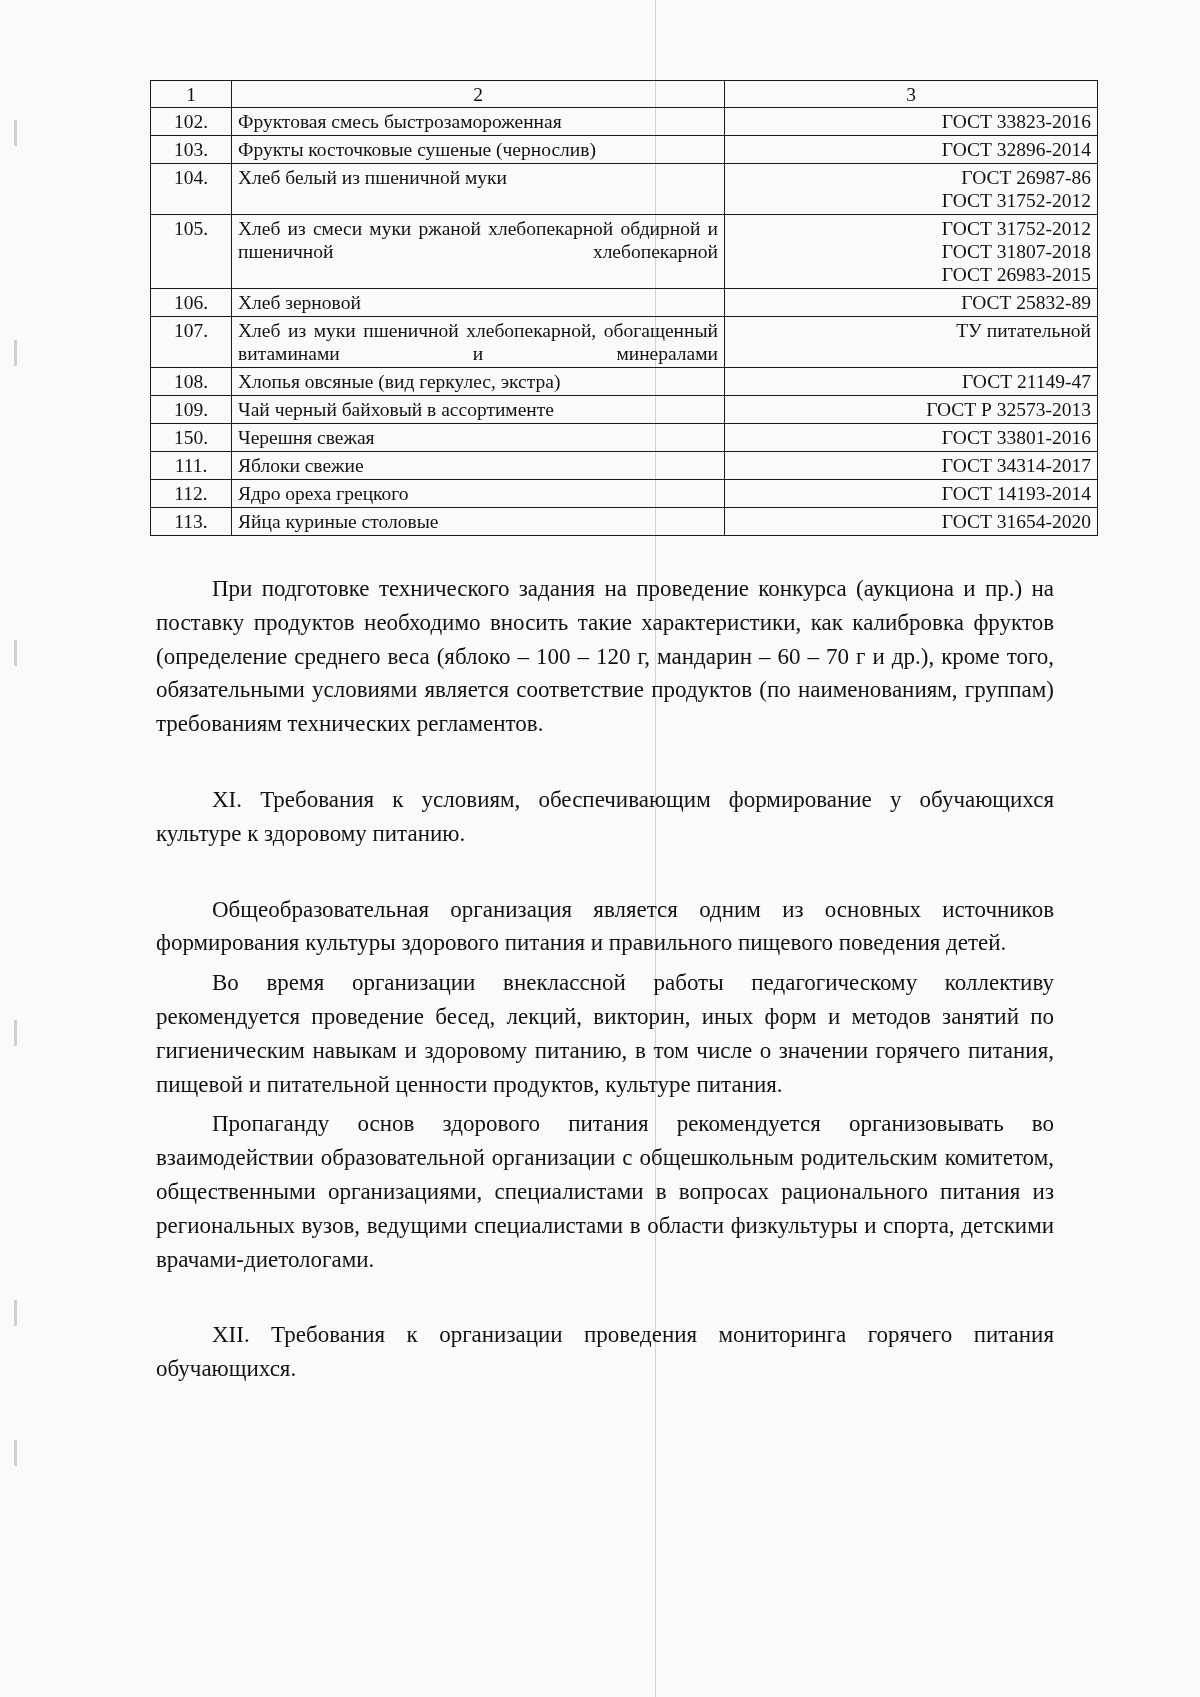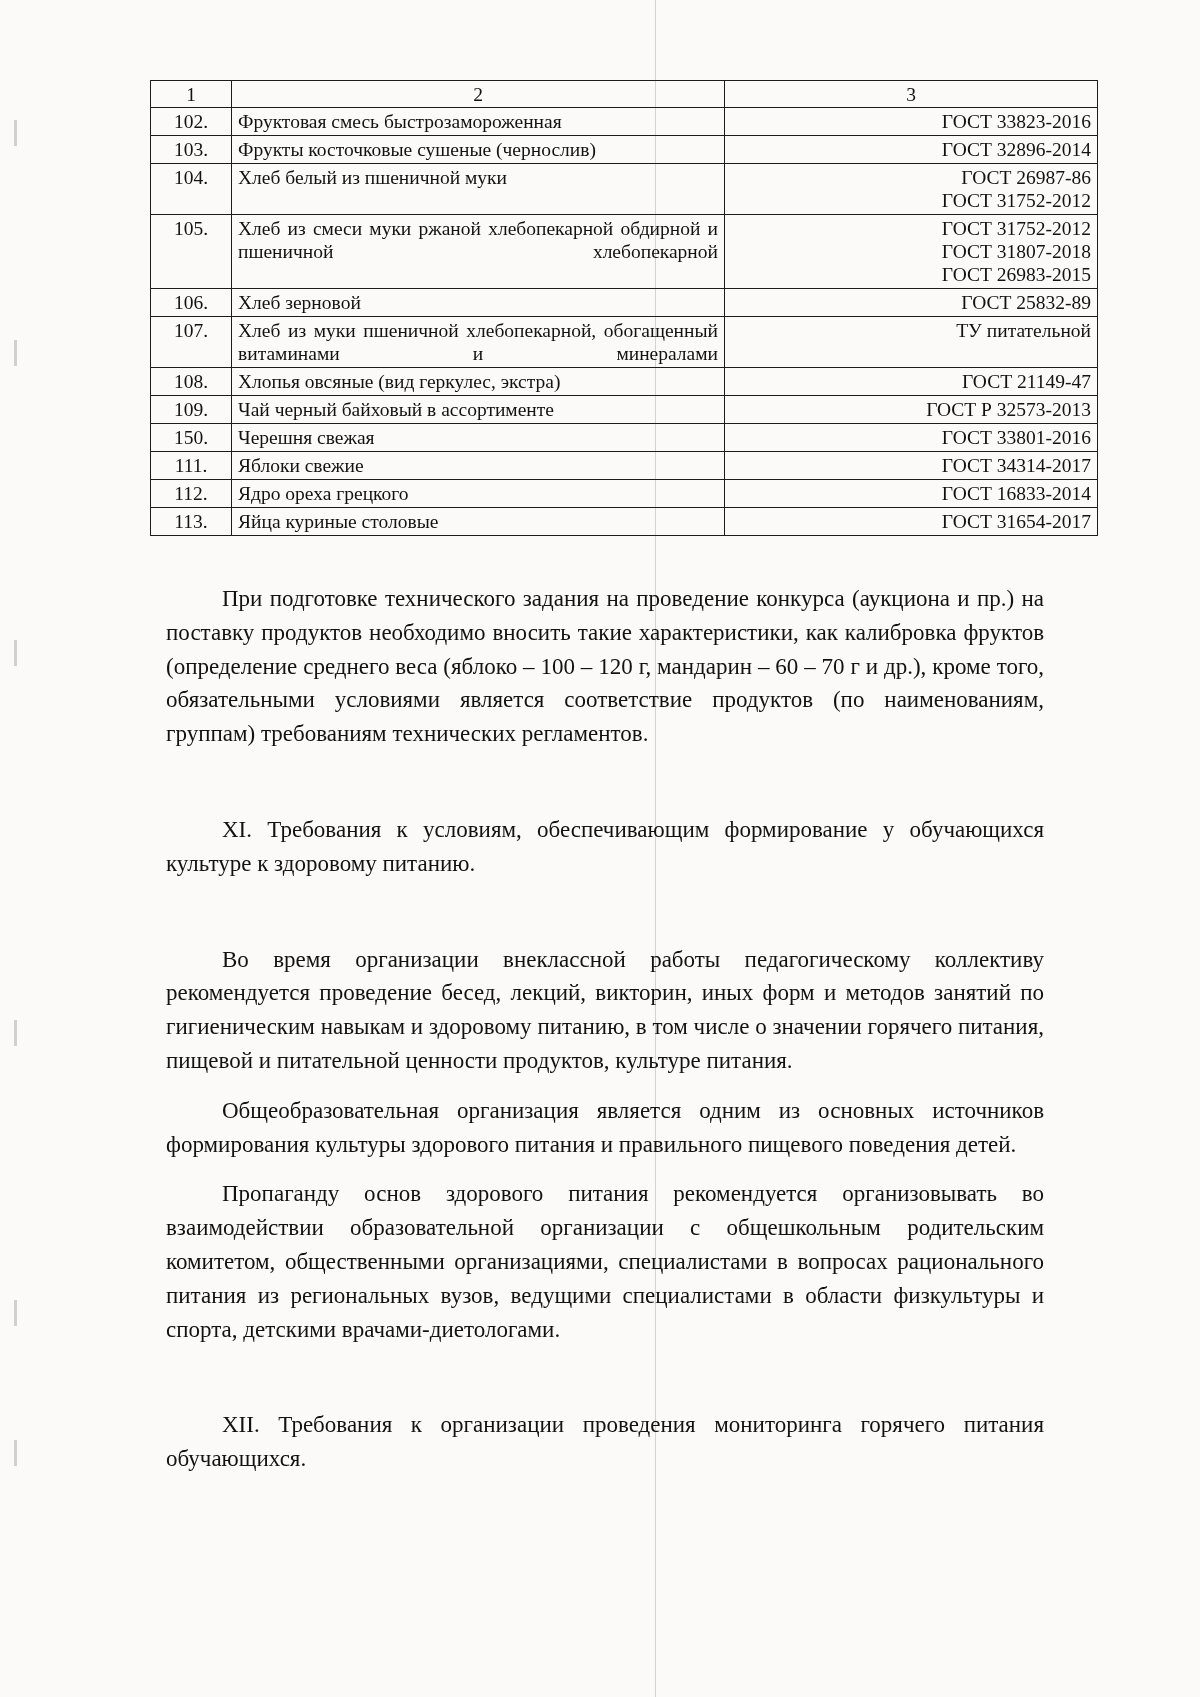--- a/index.html
+++ b/index.html
@@ -85,21 +85,21 @@
     text-align: right;
   }
   table.goods thead td {
     text-align: center;
     padding-bottom: 1px;
   }
   .std-line { display: block; white-space: nowrap; }
 
   
   p.para {
-    margin: 16px;
+    margin: 6px;
     font-size: 23px;
     line-height: 1.47;
     text-align: justify;
     text-indent: 56px;
   }
   .gap-lg { height: 30px; }
 </style>
 </head>
 <body>
 
@@ -195,45 +195,45 @@
             <td class="c-num">111.</td>
             <td class="c-name nojust">Яблоки свежие</td>
             <td class="c-std">
               <span class="std-line">ГОСТ 34314-2017</span>
             </td>
           </tr>
           <tr>
             <td class="c-num">112.</td>
             <td class="c-name nojust">Ядро ореха грецкого</td>
             <td class="c-std">
-              <span class="std-line">ГОСТ 16833-2014</span>
+              <span class="std-line">ГОСТ 14193-2014</span>
             </td>
           </tr>
           <tr>
             <td class="c-num">113.</td>
             <td class="c-name nojust">Яйца куриные столовые</td>
             <td class="c-std">
-              <span class="std-line">ГОСТ 31654-2017</span>
+              <span class="std-line">ГОСТ 31654-2020</span>
             </td>
           </tr>
         </tbody>
     </table>
 
     <div class="gap-lg"></div>
 
     <p class="para">При подготовке технического задания на проведение конкурса (аукциона и пр.) на поставку продуктов необходимо вносить такие характеристики, как калибровка фруктов (определение среднего веса (яблоко – 100 – 120 г, мандарин – 60 – 70 г и др.), кроме того, обязательными условиями является соответствие продуктов (по наименованиям, группам) требованиям технических регламентов.</p>
 
     <div class="gap-lg"></div>
 
     <p class="para">XI. Требования к условиям, обеспечивающим формирование у обучающихся культуре к здоровому питанию.</p>
 
     <div class="gap-lg"></div>
 
+    <p class="para">Общеобразовательная организация является одним из основных источников формирования культуры здорового питания и правильного пищевого поведения детей.</p>
     <p class="para">Во время организации внеклассной работы педагогическому коллективу рекомендуется проведение бесед, лекций, викторин, иных форм и методов занятий по гигиеническим навыкам и здоровому питанию, в том числе о значении горячего питания, пищевой и питательной ценности продуктов, культуре питания.</p>
-    <p class="para">Общеобразовательная организация является одним из основных источников формирования культуры здорового питания и правильного пищевого поведения детей.</p>
     <p class="para">Пропаганду основ здорового питания рекомендуется организовывать во взаимодействии образовательной организации с общешкольным родительским комитетом, общественными организациями, специалистами в вопросах рационального питания из региональных вузов, ведущими специалистами в области физкультуры и спорта, детскими врачами-диетологами.</p>
 
     <div class="gap-lg"></div>
 
     <p class="para">XII. Требования к организации проведения мониторинга горячего питания обучающихся.</p>
 
   </div>
 </div>
 
 </body></html>

